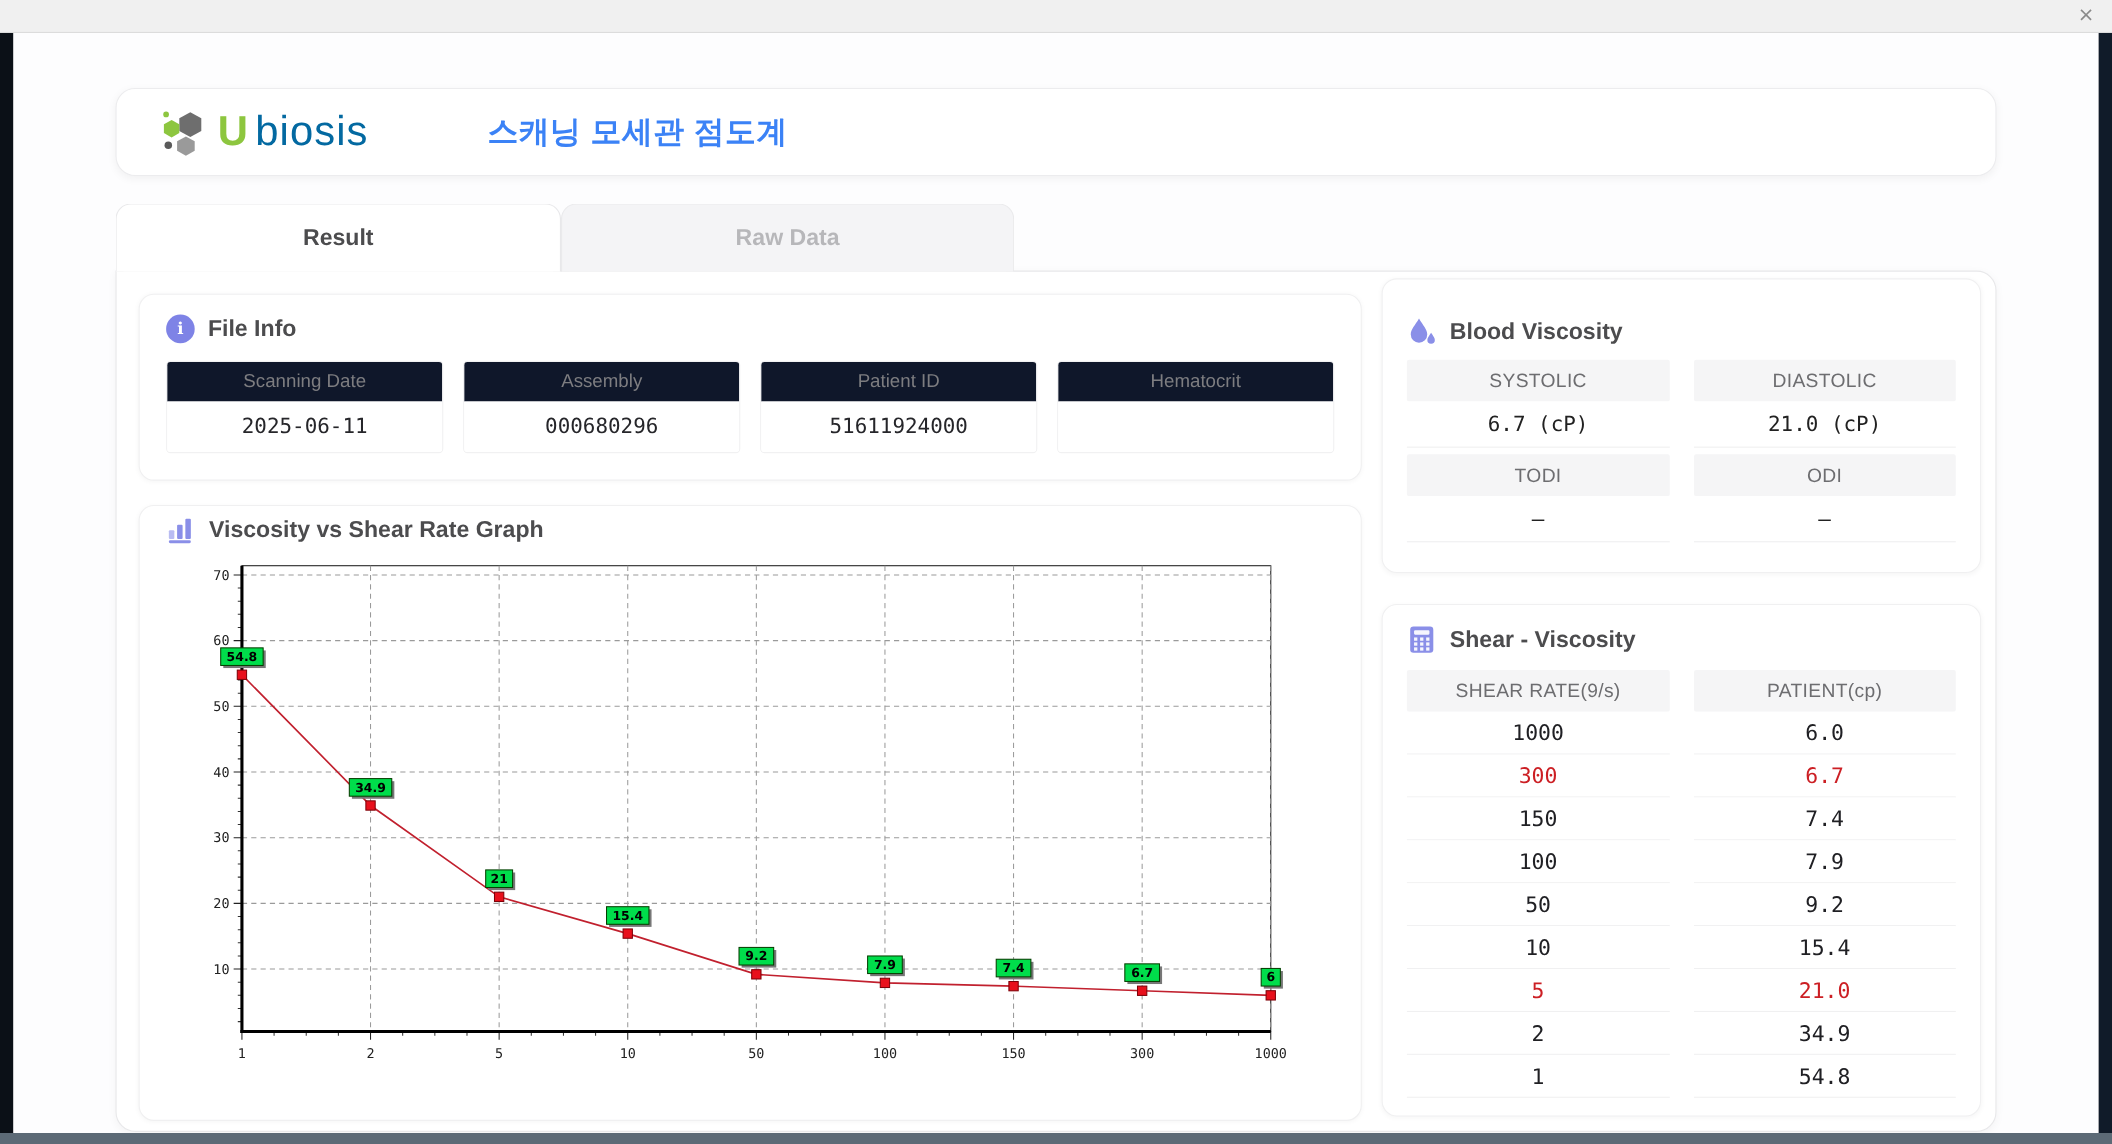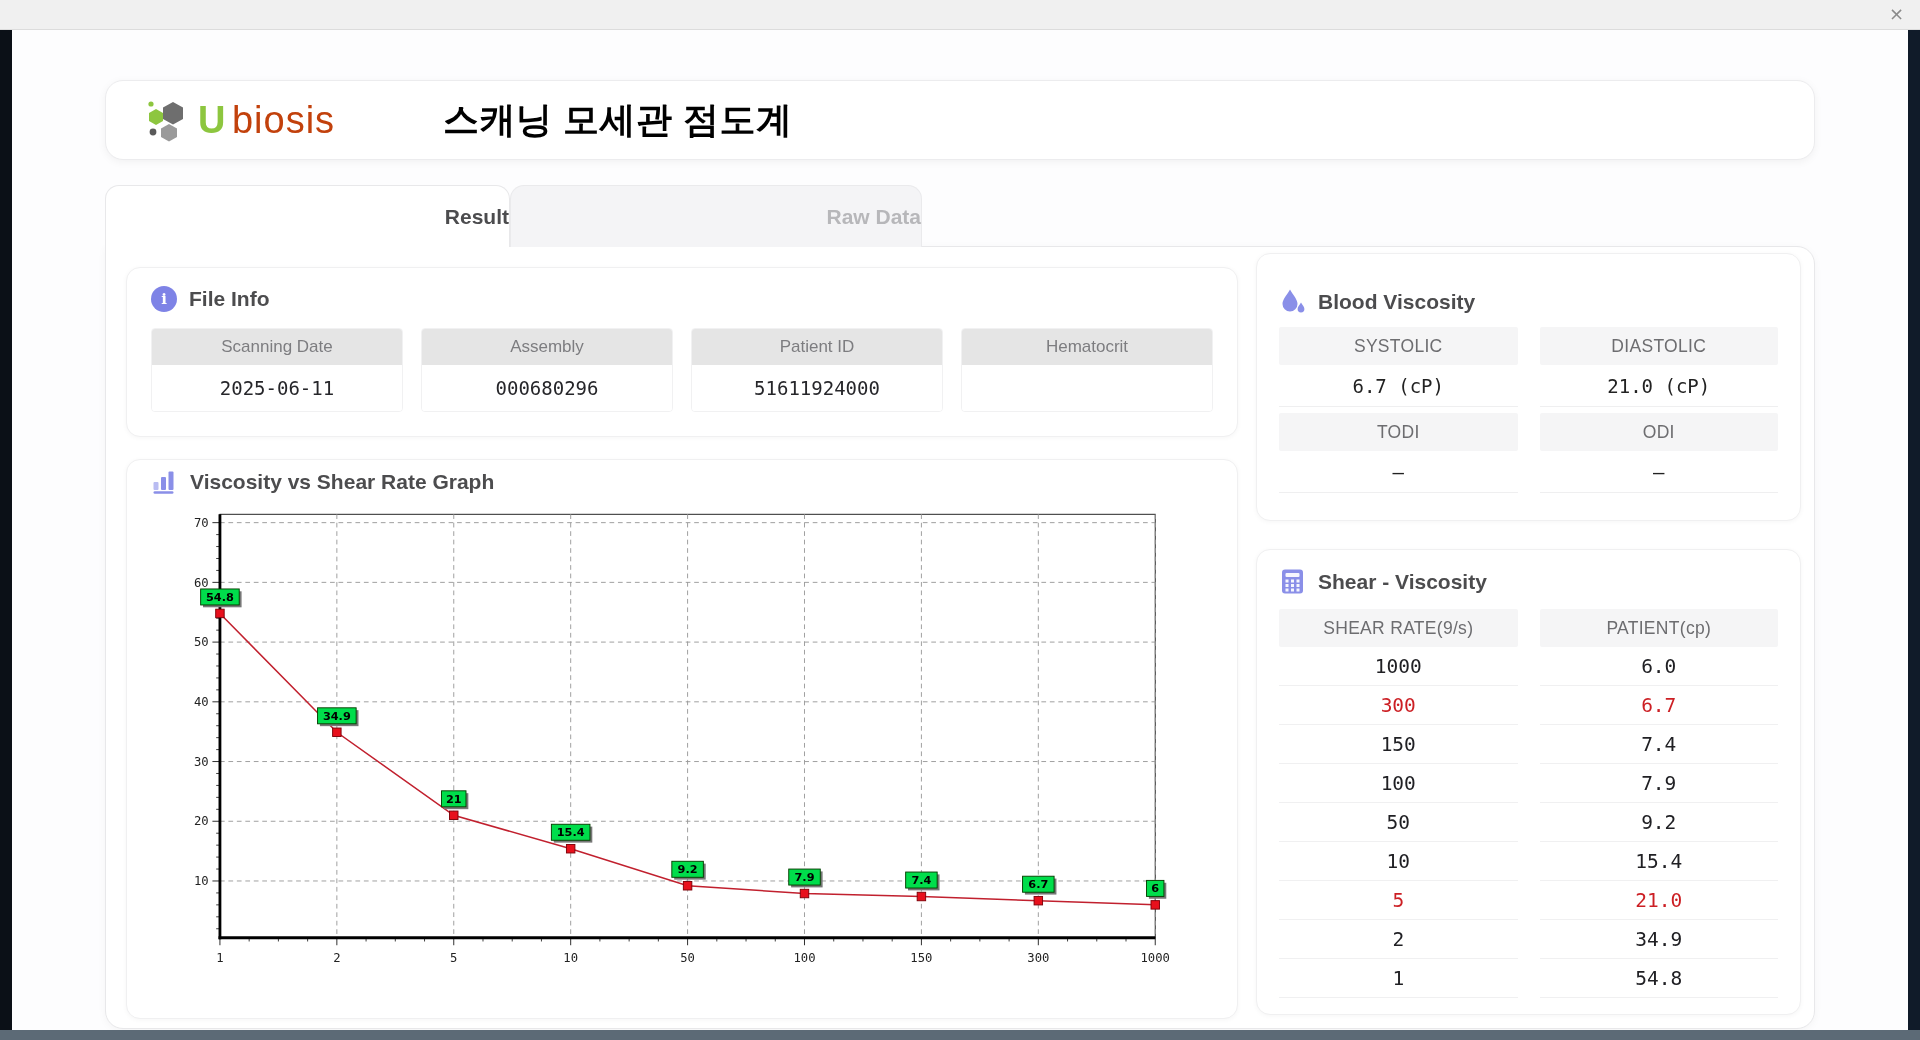--- a/index.html
+++ b/index.html
@@ -17,26 +17,26 @@
   .edge-bottom { position:absolute; left:0; bottom:0; width:1920px; height:10px; background:#5c6a76; z-index:5; }
 
   .window { position:absolute; left:12px; top:30px; width:1896px; height:1000px; background:#fdfdfe; z-index:1; }
 
   
   .header-card { position:absolute; left:93px; top:50px; width:1710px; height:80px; background:#fff;
     border:1px solid #ececee; border-radius:18px; box-shadow:0 2px 8px rgba(0,0,0,.05);
     display:flex; align-items:center; padding:0 38px; }
   .logo { display:flex; align-items:center; gap:6px; }
   .logo-u { color:#8dc63f; font-weight:bold; font-size:38px; letter-spacing:.5px; }
-  .logo-rest { color:#c2410c; font-size:38px; letter-spacing:1px; }
-  .app-title { margin-left:108px; color:#000000; font-weight:bold; font-size:36px; letter-spacing:.5px; }
+  .logo-rest { color:#0369a1; font-size:38px; letter-spacing:1px; }
+  .app-title { margin-left:108px; color:#3b82f6; font-weight:bold; font-size:28px; letter-spacing:.5px; }
 
   
   .tabs { position:absolute; left:93px; top:155px; display:flex; z-index:3; }
-  .tab { height:62px; line-height:62px; text-align:right; font-size:21px; font-weight:bold;
+  .tab { height:62px; line-height:62px; text-align:center; font-size:21px; font-weight:bold;
     border-radius:14px 14px 0 0; cursor:pointer; }
   .tab.active { width:405px; background:#fff; color:#4c4c4e; border:1px solid #e8e8ea; border-bottom:none; }
   .tab.inactive { width:412px; background:#f4f4f6; color:#b7b7ba; border:1px solid #eaeaec; border-bottom:none; }
 
   
   .panel { position:absolute; left:93px; top:216px; width:1710px; height:783px; background:#fff;
     border:1px solid #e8e8ea; border-radius:0 18px 18px 18px; box-shadow:0 2px 8px rgba(0,0,0,.04); z-index:2; }
 
   .card { background:#fff; border:1px solid #f0f0f1; border-radius:14px; box-shadow:0 1px 5px rgba(0,0,0,.04); }
   .card-head { display:flex; align-items:center; gap:12px; }
@@ -44,21 +44,21 @@
   .icon-circle { width:26px; height:26px; border-radius:50%; background:#7e83e6; color:#fff;
     font-weight:bold; font-size:15px; text-align:center; line-height:26px; font-family:"DejaVu Serif",serif; }
 
   .col-left { position:absolute; left:20px; top:20px; width:1112px; }
   .col-right { position:absolute; left:1150px; top:6px; width:545px; }
 
   
   .file-info { height:170px; padding:18px 24px; }
   .fields { display:grid; grid-template-columns:repeat(4,1fr); gap:18px; margin-top:16px; }
   .field { border:1px solid #f1f1f2; border-radius:4px; overflow:hidden; text-align:center; }
-  .field-label { background:#e5e5e5; height:36px; line-height:36px; color:#7d7d80; font-size:17px; }
+  .field-label { background:#0f172a; height:36px; line-height:36px; color:#7d7d80; font-size:17px; }
   .field-value { height:46px; line-height:46px; font-family:"DejaVu Sans Mono",monospace; font-size:19px;
     color:#26262a; background:#fff; }
 
   
   .graph-card { margin-top:22px; height:560px; padding:8px 24px; }
   #chart-svg { display:block; width:1060px; height:478px; margin-top:8px; }
   .tick { font:13px "DejaVu Sans Mono",monospace; fill:#222; }
   .ptlabel { font:bold 12px "DejaVu Sans",sans-serif; fill:#000; }
 
   

